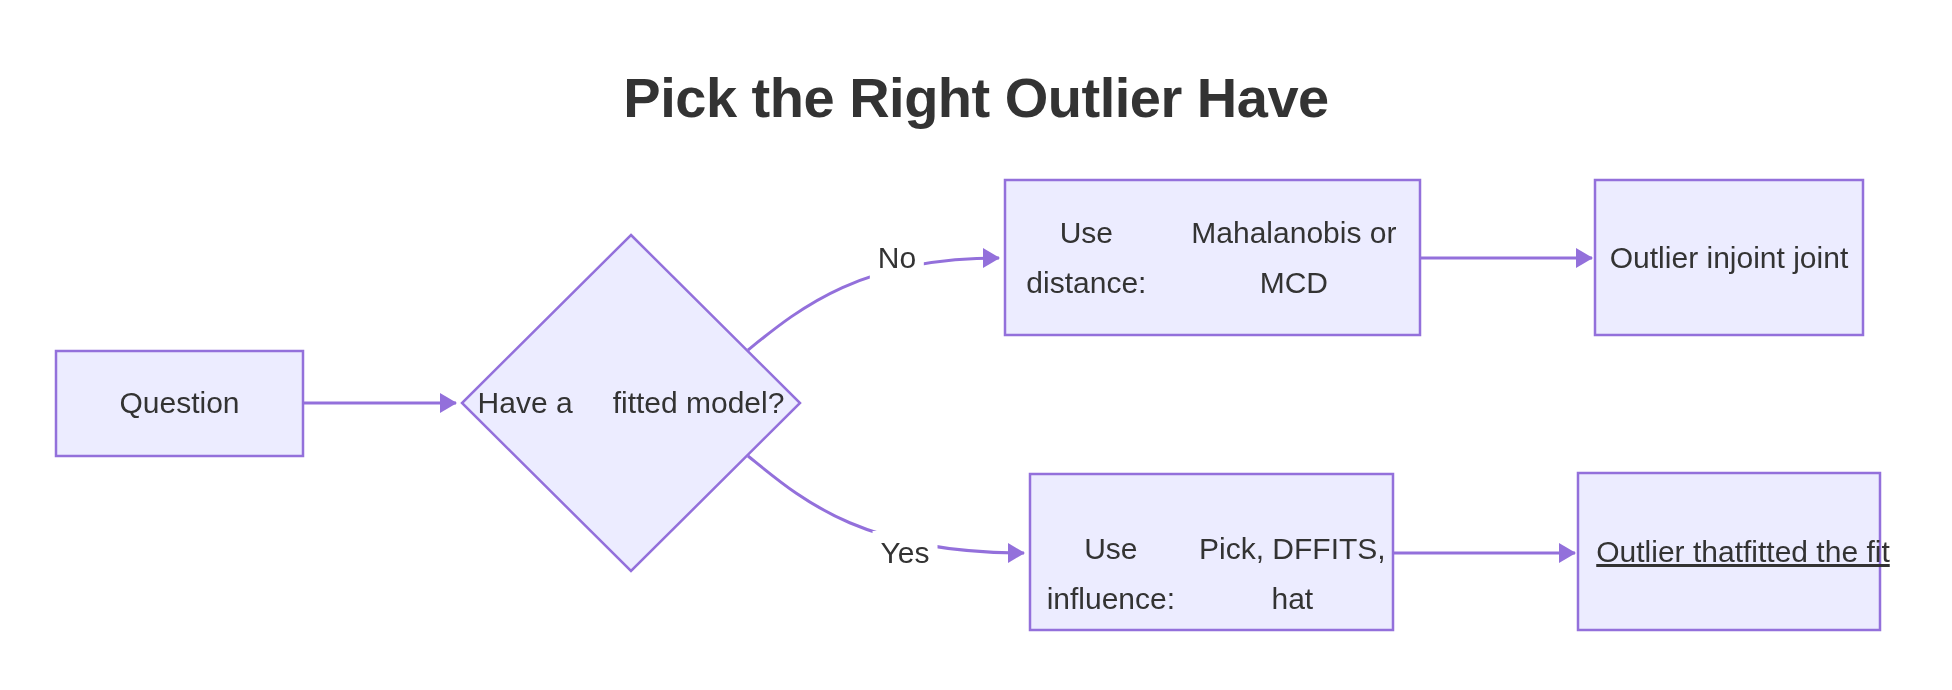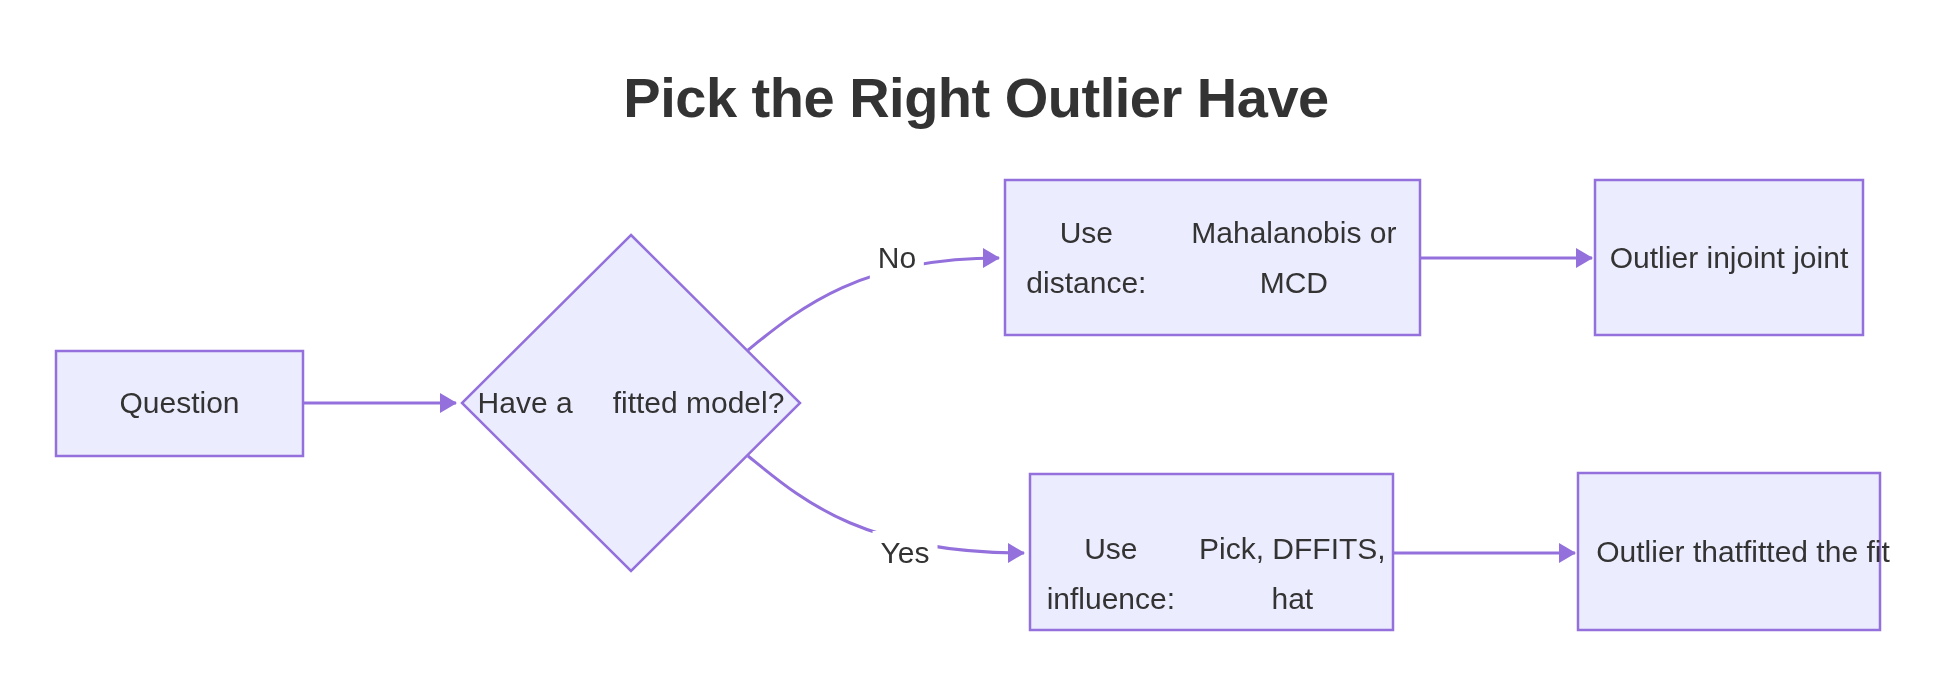--- a/index.html
+++ b/index.html
@@ -116,20 +116,20 @@
         <div>Mahalanobis or MCD</div>
       </div>
       <div class="node-label" style="left: 1595px; top: 180px; width: 268px; height: 155px; border-radius: 31px;">
         <div>Outlier in</div>
         <div>joint joint</div>
       </div>
       <div class="node-label" style="left: 1030px; top: 474px; width: 363px; height: 200px;">
         <div>Use influence:</div>
         <div>Pick, DFFITS, hat</div>
       </div>
-      <div class="node-label" style="left: 1578px; top: 473px; width: 330px; height: 157px;">
+      <div class="node-label" style="left: 1578px; top: 473px; width: 330px; height: 157px; text-decoration: underline;">
         <div>Outlier that</div>
         <div>fitted the fit</div>
       </div>
       <div class="edge-label" style="left: 897px; top: 258px;">No</div>
       <div class="edge-label" style="left: 905px; top: 553px;">Yes</div>
     </div>
 </div>
 
 </body></html>

